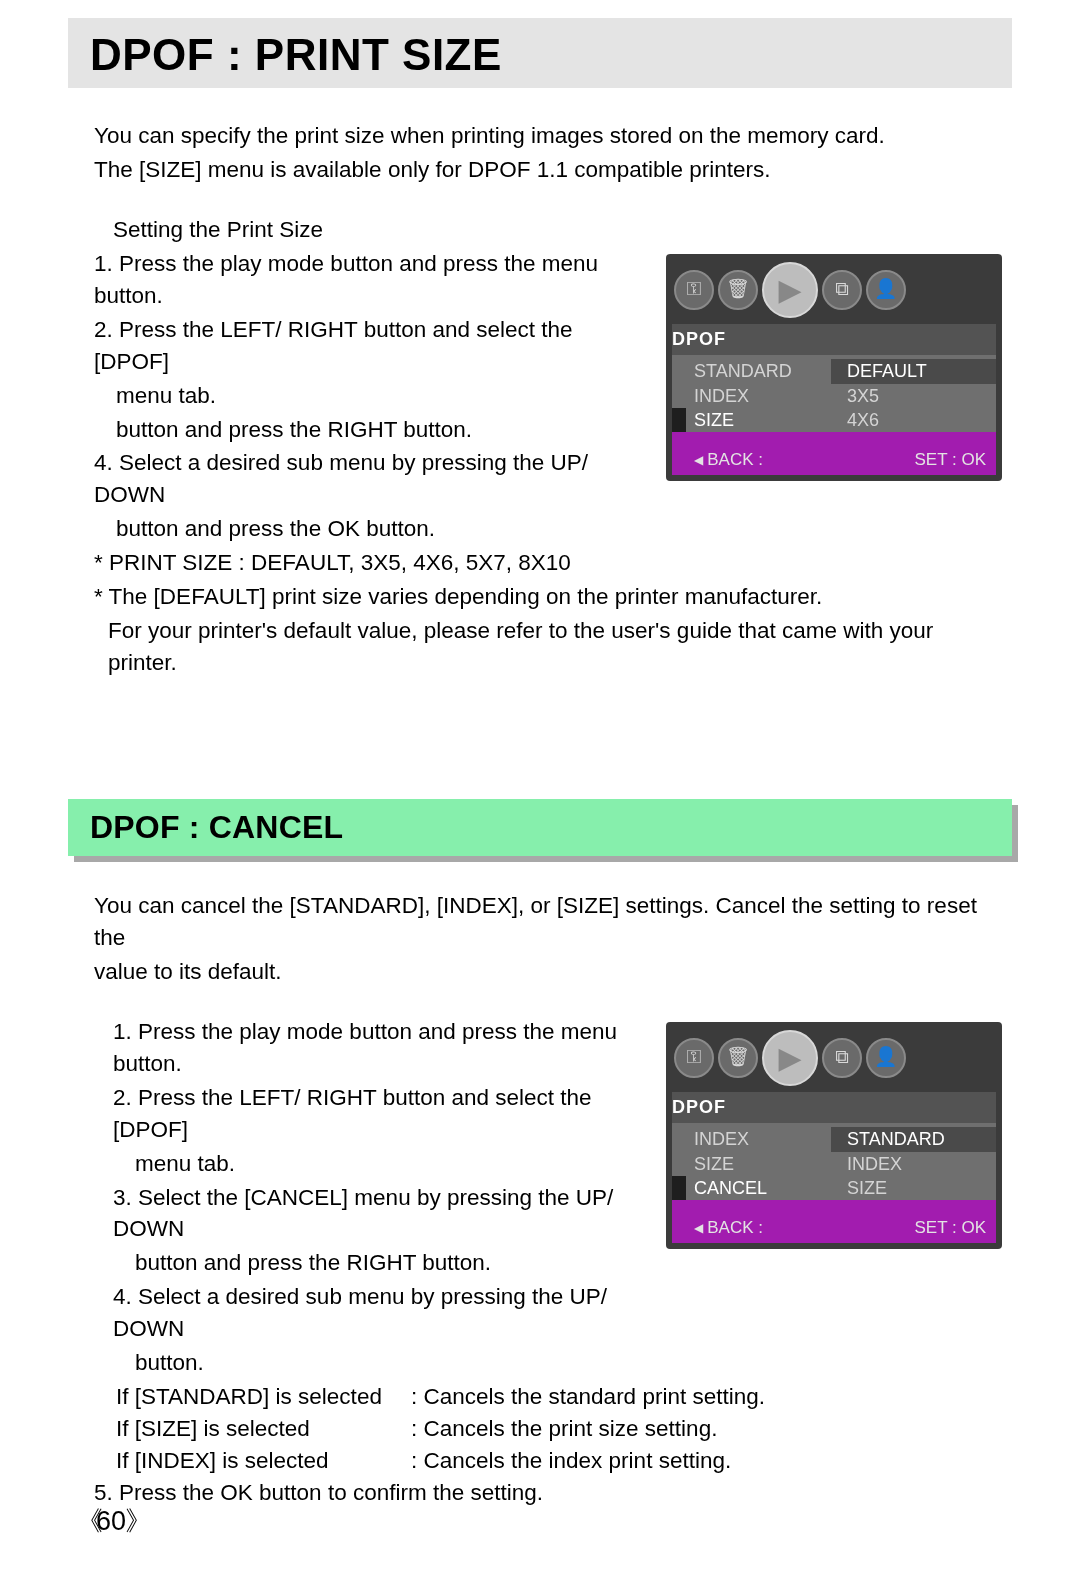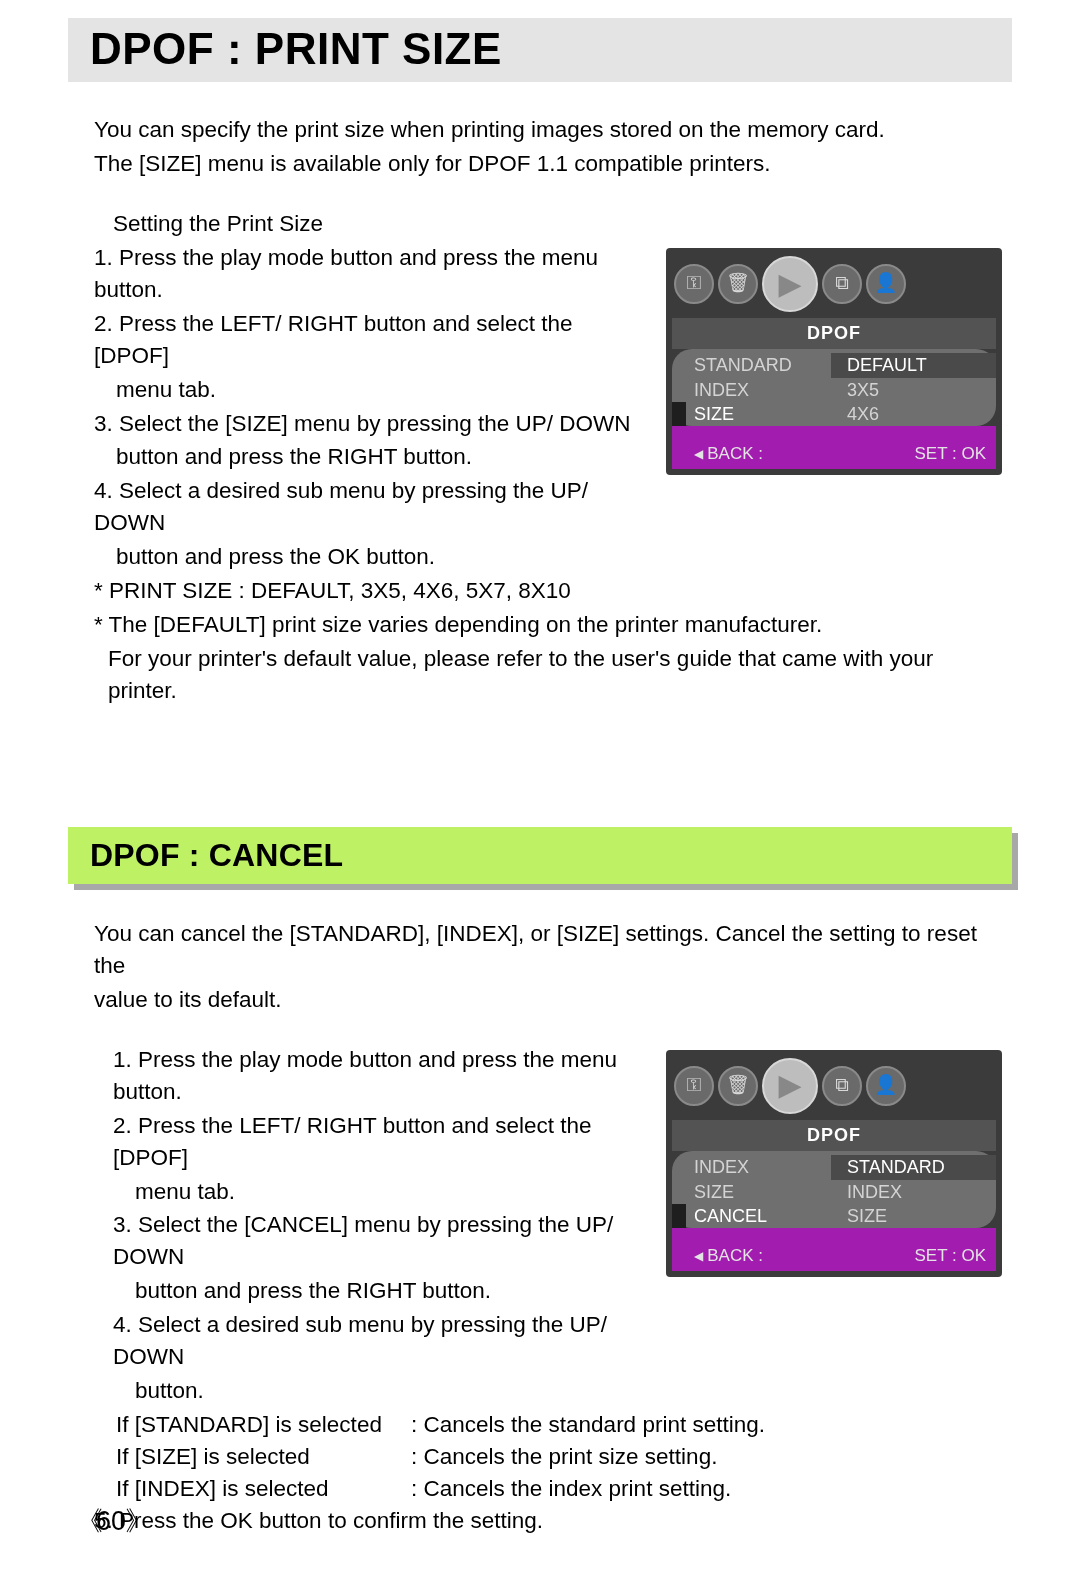--- a/index.html
+++ b/index.html
@@ -9,31 +9,31 @@
     background: #fff;
     font-family: Arial, Helvetica, sans-serif;
     color: #000;
     position: relative;
   }
   .page {
     padding: 18px 68px 0 68px;
   }
   .title-bar {
     background: #e4e4e4;
-    padding: 6px 22px 8px 22px;
+    padding: 12px 22px 8px 22px;
     margin-bottom: 32px;
   }
   .title-bar h1 {
     font-size: 44px;
     font-weight: bold;
     letter-spacing: 0.5px;
     font-family: Arial, Helvetica, sans-serif;
   }
   .subtitle-bar {
-    background: #bef264;
+    background: #86efac;
     padding: 10px 22px 10px 22px;
     margin: 120px 0 34px 0;
     box-shadow: 6px 6px 0 #a8a8a8;
   }
   .subtitle-bar h2 {
     font-size: 32px;
     font-weight: bold;
     letter-spacing: 0.2px;
   }
   .body-text {
@@ -85,31 +85,29 @@
   .icn.big {
     width: 56px; height: 56px;
     background: #bdbdbd;
     border-color: #d8d8d8;
     color: #888;
     font-size: 30px;
   }
   .lcd-headerbar {
     background: #535353;
     color: #fff;
-    text-align: center;
     font-weight: bold;
     font-size: 18px;
     padding: 3px 0;
     margin-top: 2px;
     letter-spacing: 1px;
   }
   .lcd-menu {
     background: #6f6f6f;
     padding: 4px 0 0 0;
-    border-radius: 20px;
   }
   .lcd-row {
     display: flex;
     font-size: 18px;
     color: #d4d4d4;
     line-height: 1.35;
   }
   .lcd-row .left-marker { width: 14px; }
   .lcd-row.sel .left-marker { background: #1e1e1e; }
   .lcd-row.sel .left-col { color: #fff; }
@@ -160,21 +158,20 @@
     <p>You can specify the print size when printing images stored on the memory card.</p>
     <p>The [SIZE] menu is available only for DPOF 1.1 compatible printers.</p>
 
     <p class="gap-above">Setting the Print Size</p>
 
     <div class="row-with-lcd">
       <div class="txt">
         <p>1. Press the play mode button and press the menu button.</p>
         <p>2. Press the LEFT/ RIGHT button and select the [DPOF]</p>
         <p class="indent">menu tab.</p>
-        <p>3. Select the [SIZE] menu by pressing the UP/ DOWN</p>
         <p class="indent">button and press the RIGHT button.</p>
         <p>4. Select a desired sub menu by pressing the UP/ DOWN</p>
         <p class="indent">button and press the OK button.</p>
       </div>
 
       <div class="lcd">
         <div class="lcd-icons">
           <div class="icn">
               <span>⚿</span>
             </div>

